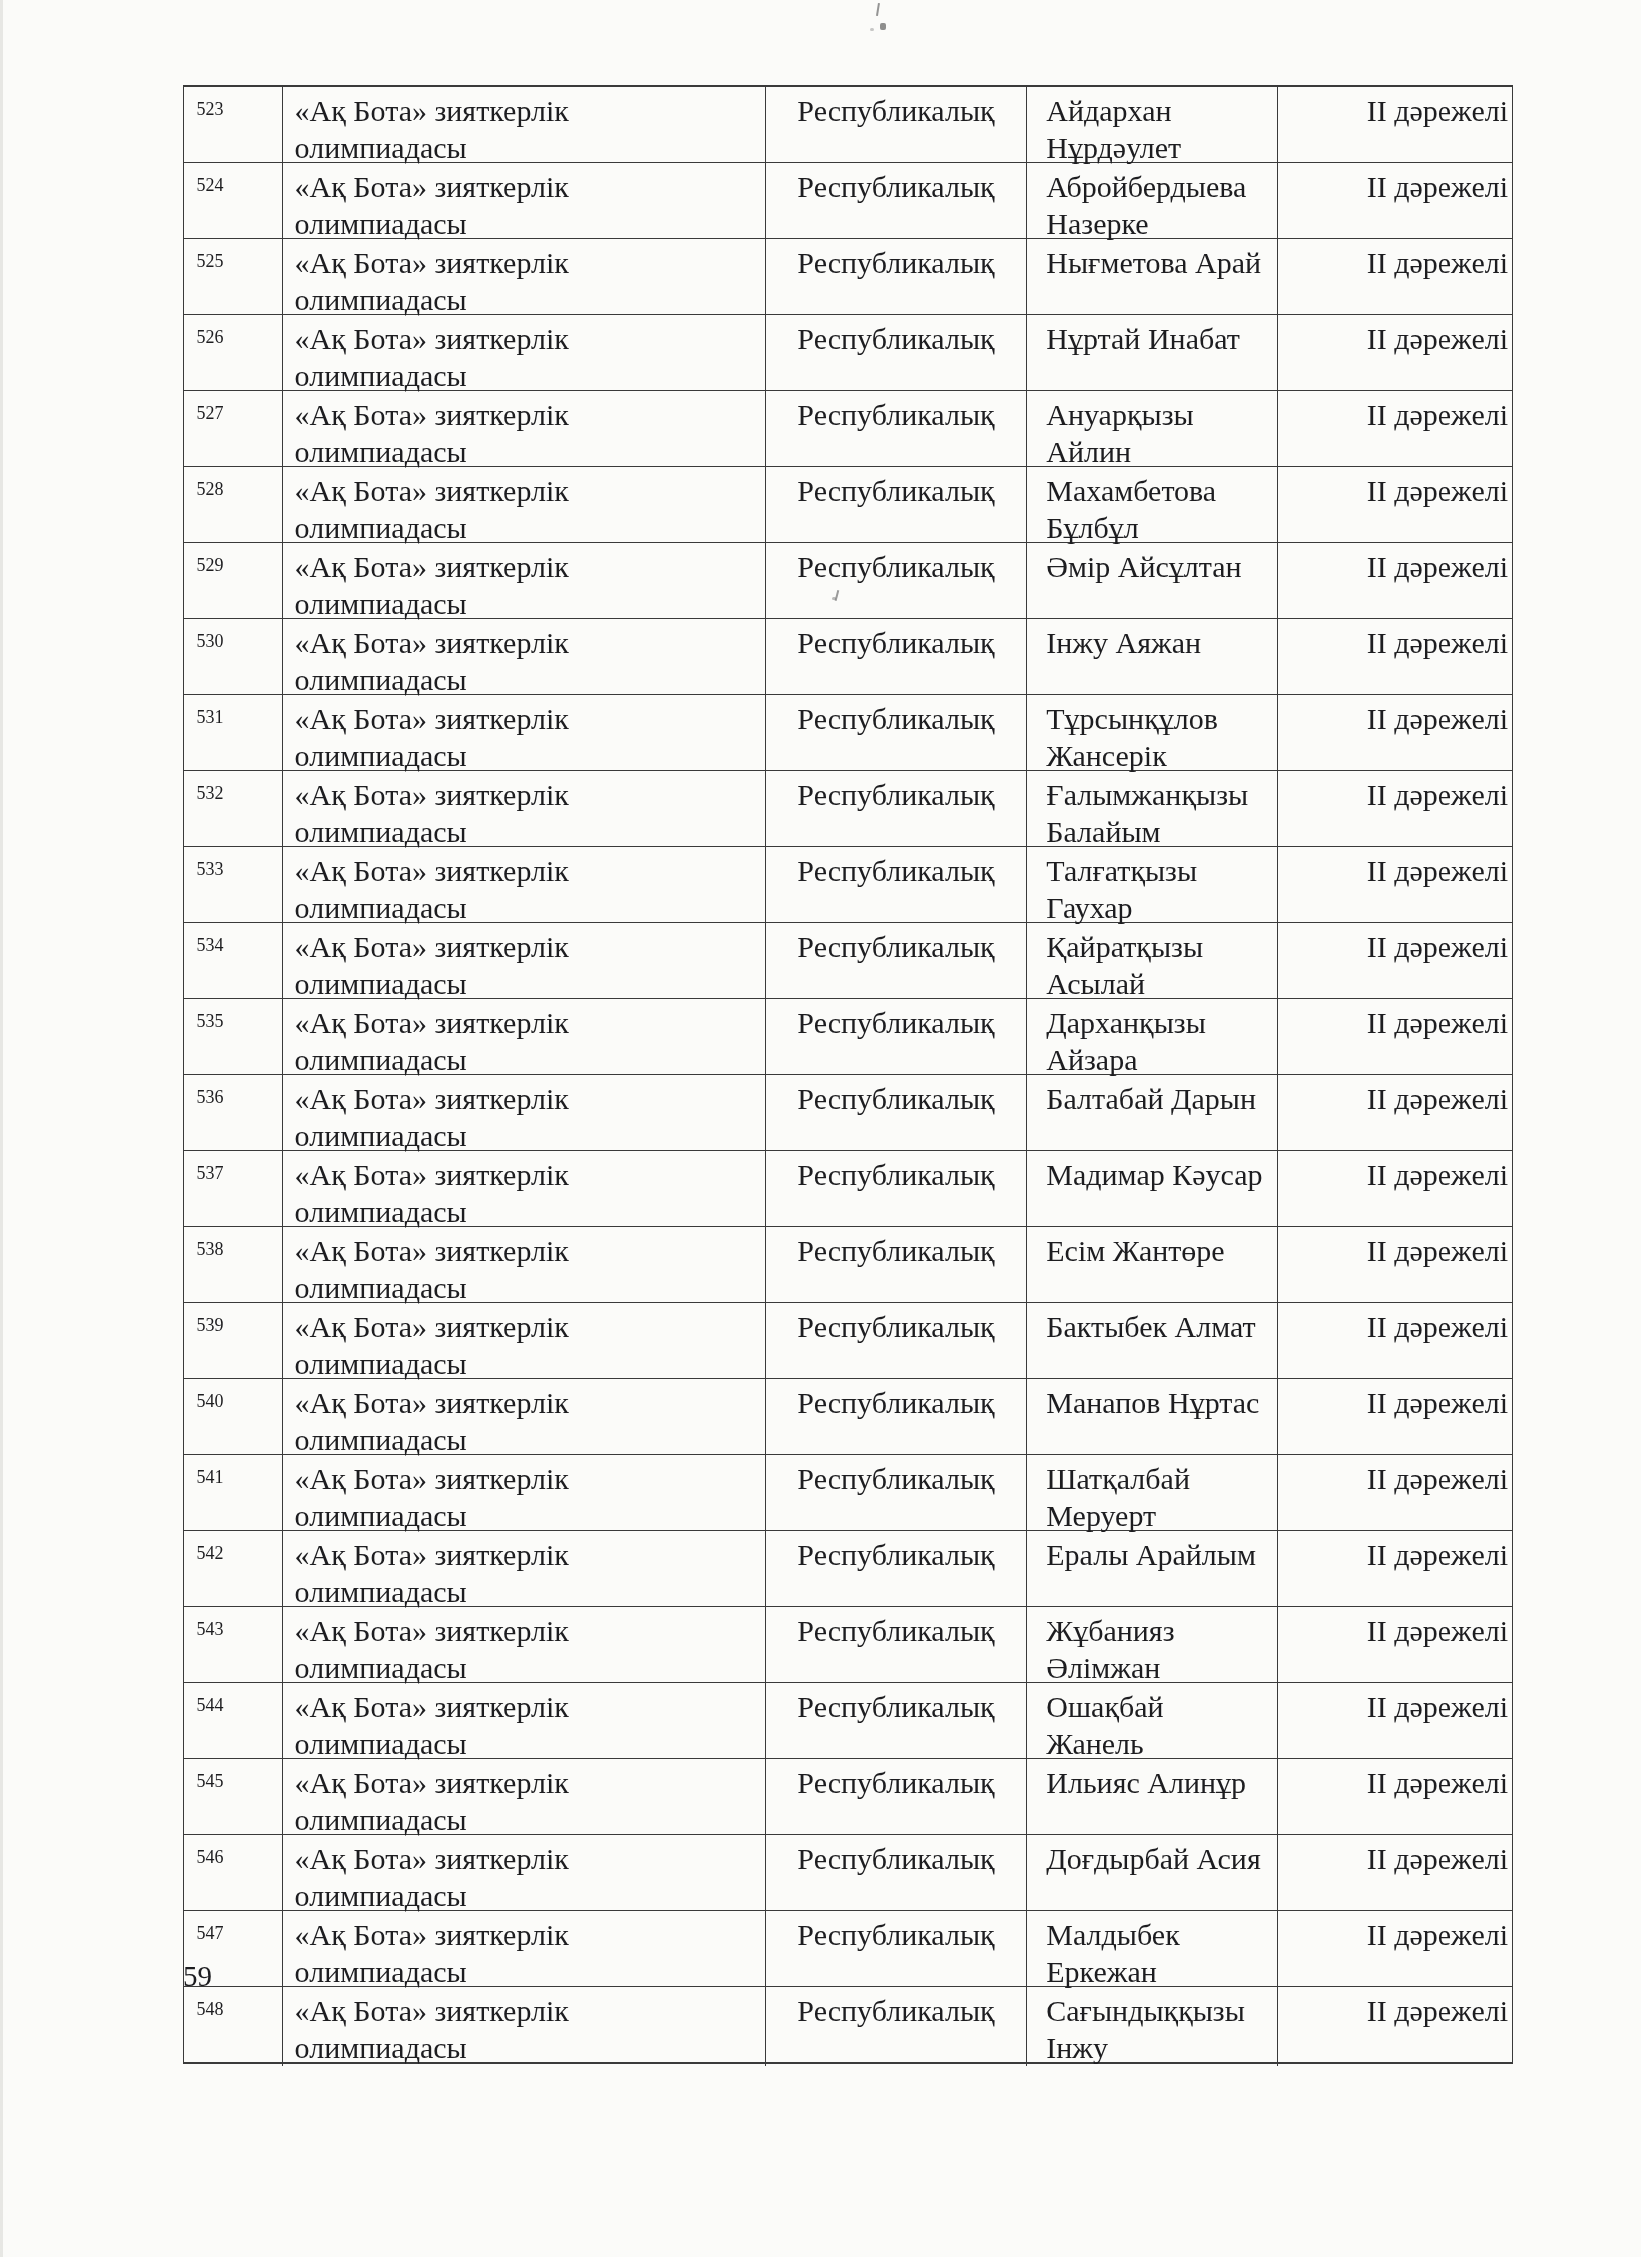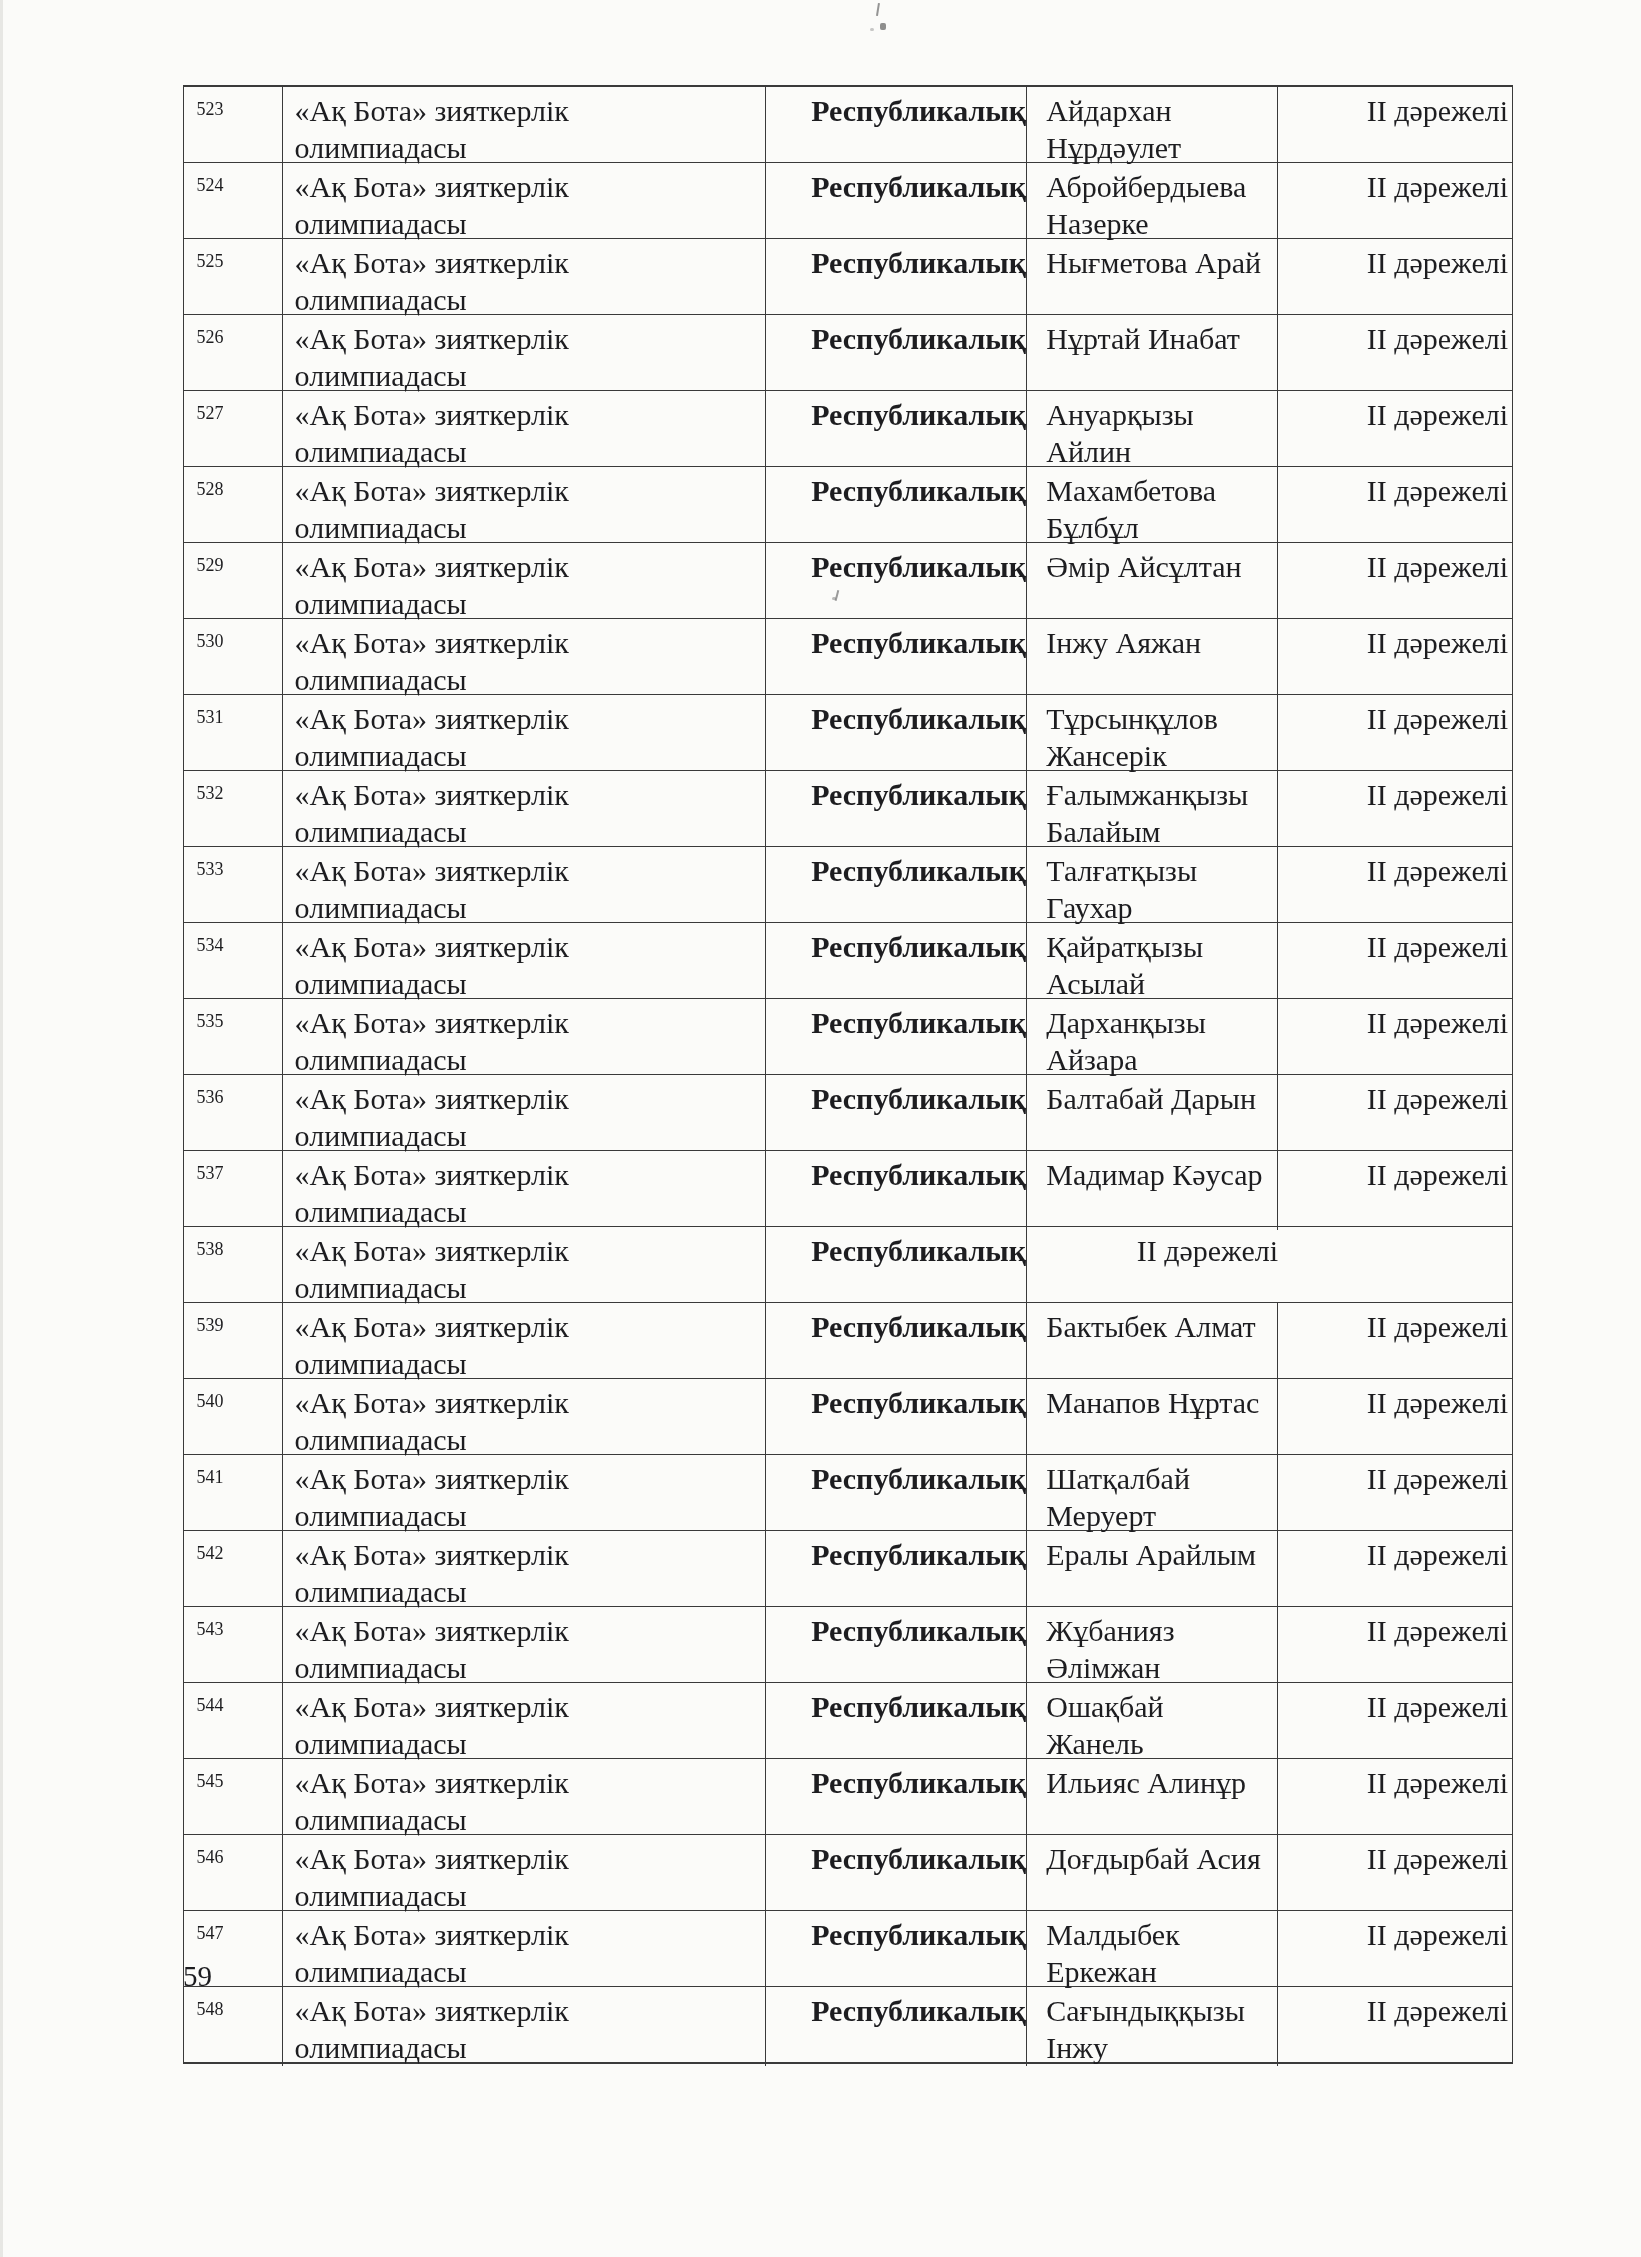--- a/index.html
+++ b/index.html
@@ -32,21 +32,21 @@
   .t-row:last-child { border-bottom: none; }
   .cell {
     border-right: 1.9px solid #3a3a3a;
     font-size: 30px;
     line-height: 37px;
     overflow: visible;
   }
   .cell:last-child { border-right: none; }
   .c-num  { font-size: 18px; padding: 6.8px 0 0 12.6px; line-height: 31px; }
   .c-oly  { padding: 4.8px 0 0 11.6px; white-space: pre-line; }
-  .c-lvl  { padding-top: 4.8px; text-align: right; font-weight: bold; }
+  .c-lvl  { padding-top: 4.8px; text-align: center; }
   .c-name { padding: 4.8px 7.7px 0 19.3px; white-space: pre-line; }
   .c-deg  { padding-top: 4.8px; text-align: right; }
   .page-number {
     position: absolute; left: 183px; top: 1960px; width: 1328px;
     font-size: 29px; font-family: Liberation Serif, serif;
   }
   
   .artifact { position: absolute; background: #7a7a7a; }
   .a-top-tick   { left: 877px; top: 2.9px;   width: 1.9px; height: 12.6px; transform: rotate(9deg); opacity: .8; }
   .a-top-speck  { left: 880px; top: 23px;  width: 5.8px; height: 6.8px;  border-radius: 1.9px; opacity: .85; }
@@ -196,20 +196,21 @@
 олимпиадасы</div>
       <div class="cell c-lvl">Республикалық</div>
       <div class="cell c-name">Мадимар Кәусар</div>
       <div class="cell c-deg">II дәрежелі</div>
     </div>
       <div class="t-row">
       <div class="cell c-num">538</div>
       <div class="cell c-oly">«Ақ Бота» зияткерлік
 олимпиадасы</div>
       <div class="cell c-lvl">Республикалық</div>
+      <div class="cell c-name">Есім Жантөре</div>
       <div class="cell c-deg">II дәрежелі</div>
     </div>
       <div class="t-row">
       <div class="cell c-num">539</div>
       <div class="cell c-oly">«Ақ Бота» зияткерлік
 олимпиадасы</div>
       <div class="cell c-lvl">Республикалық</div>
       <div class="cell c-name">Бактыбек Алмат</div>
       <div class="cell c-deg">II дәрежелі</div>
     </div>

